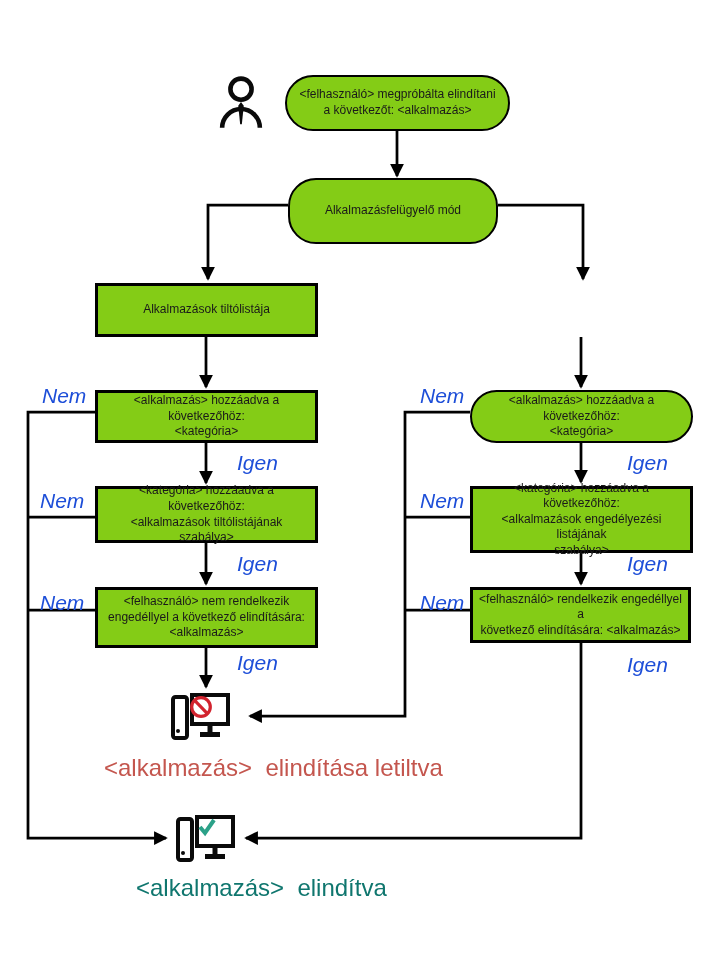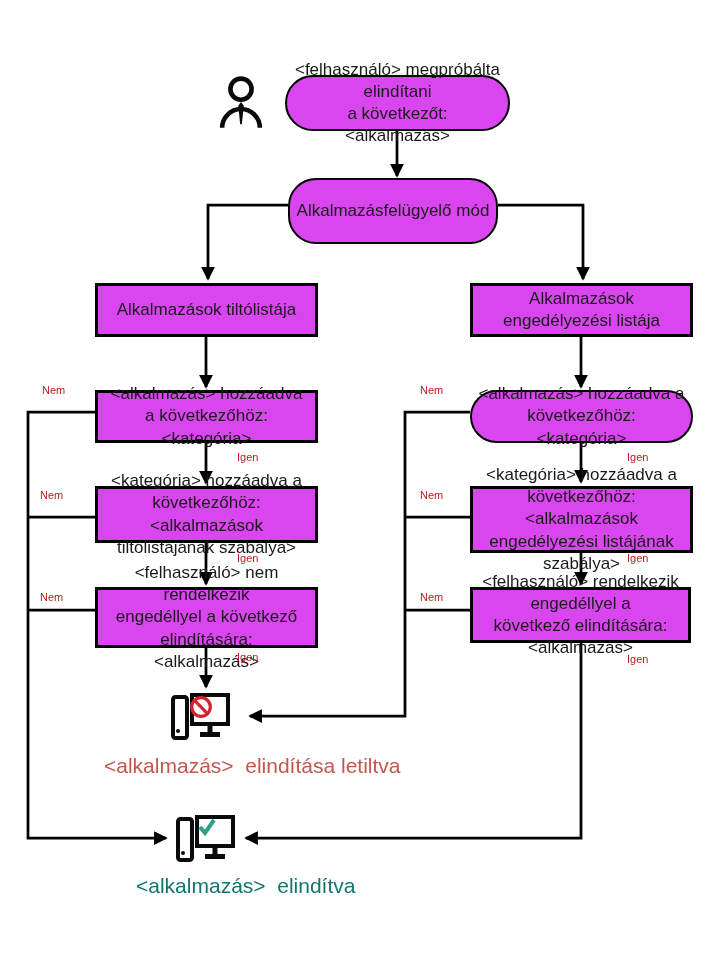--- a/index.html
+++ b/index.html
@@ -3,29 +3,29 @@
 <meta charset="utf-8">
 <style>
   html,body{margin:0;padding:0;background:#fff;}
   #canvas{
     position:relative;width:720px;height:960px;background:#ffffff;
     font-family:"Liberation Sans", sans-serif;overflow:hidden;
   }
   #wires{position:absolute;left:0;top:0;z-index:1;}
   .node{
     position:absolute;z-index:2;display:flex;align-items:center;justify-content:center;
-    text-align:center;font-size:17px;line-height:1.3;color:#1a1a1a;background:#d946ef;
+    text-align:center;font-size:12px;line-height:1.3;color:#1a1a1a;background:#84cc16;
     border:3px solid #000;box-sizing:border-box;white-space:pre-line;padding:2px 6px;
   }
   .pill{border-radius:28px;border-width:2.5px;}
   .side-label{
-    position:absolute;z-index:2;font-size:11px;color:#b91c1c;white-space:nowrap;
+    position:absolute;z-index:2;font-size:21px;color:#1d4ed8;white-space:nowrap;font-style:italic;
   }
   .outcome{
-    position:absolute;z-index:2;font-size:21px;white-space:pre;
+    position:absolute;z-index:2;font-size:24px;white-space:pre;
   }
   .icon{position:absolute;z-index:2;}
 </style>
 </head>
 <body>
 
 <div id="canvas">
 
   <svg id="wires" width="720" height="960" viewBox="0 0 720 960">
     <defs>
@@ -68,21 +68,20 @@
 
   <div class="node" style="left:95px;top:283px;width:223px;height:54px;">Alkalmazások tiltólistája</div>
   <div class="node" style="left:95px;top:390px;width:223px;height:53px;">&lt;alkalmazás&gt; hozzáadva a következőhöz:
 &lt;kategória&gt;</div>
   <div class="node" style="left:95px;top:486px;width:223px;height:57px;">&lt;kategória&gt; hozzáadva a következőhöz:
 &lt;alkalmazások tiltólistájának szabálya&gt;</div>
   <div class="node" style="left:95px;top:587px;width:223px;height:61px;">&lt;felhasználó&gt; nem rendelkezik
 engedéllyel a következő elindítására:
 &lt;alkalmazás&gt;</div>
 
-  <div class="node" style="left:470px;top:283px;width:223px;height:54px;">Alkalmazások engedélyezési listája</div>
   <div class="node pill" style="left:470px;top:390px;width:223px;height:53px;">&lt;alkalmazás&gt; hozzáadva a következőhöz:
 &lt;kategória&gt;</div>
   <div class="node" style="left:470px;top:486px;width:223px;height:67px;">&lt;kategória&gt; hozzáadva a következőhöz:
 &lt;alkalmazások engedélyezési listájának
 szabálya&gt;</div>
   <div class="node" style="left:470px;top:587px;width:221px;height:56px;">&lt;felhasználó&gt; rendelkezik engedéllyel a
 következő elindítására: &lt;alkalmazás&gt;</div>
 
   <div class="side-label" style="left:42px;top:384px;">Nem</div>
   <div class="side-label" style="left:40px;top:489px;">Nem</div>

